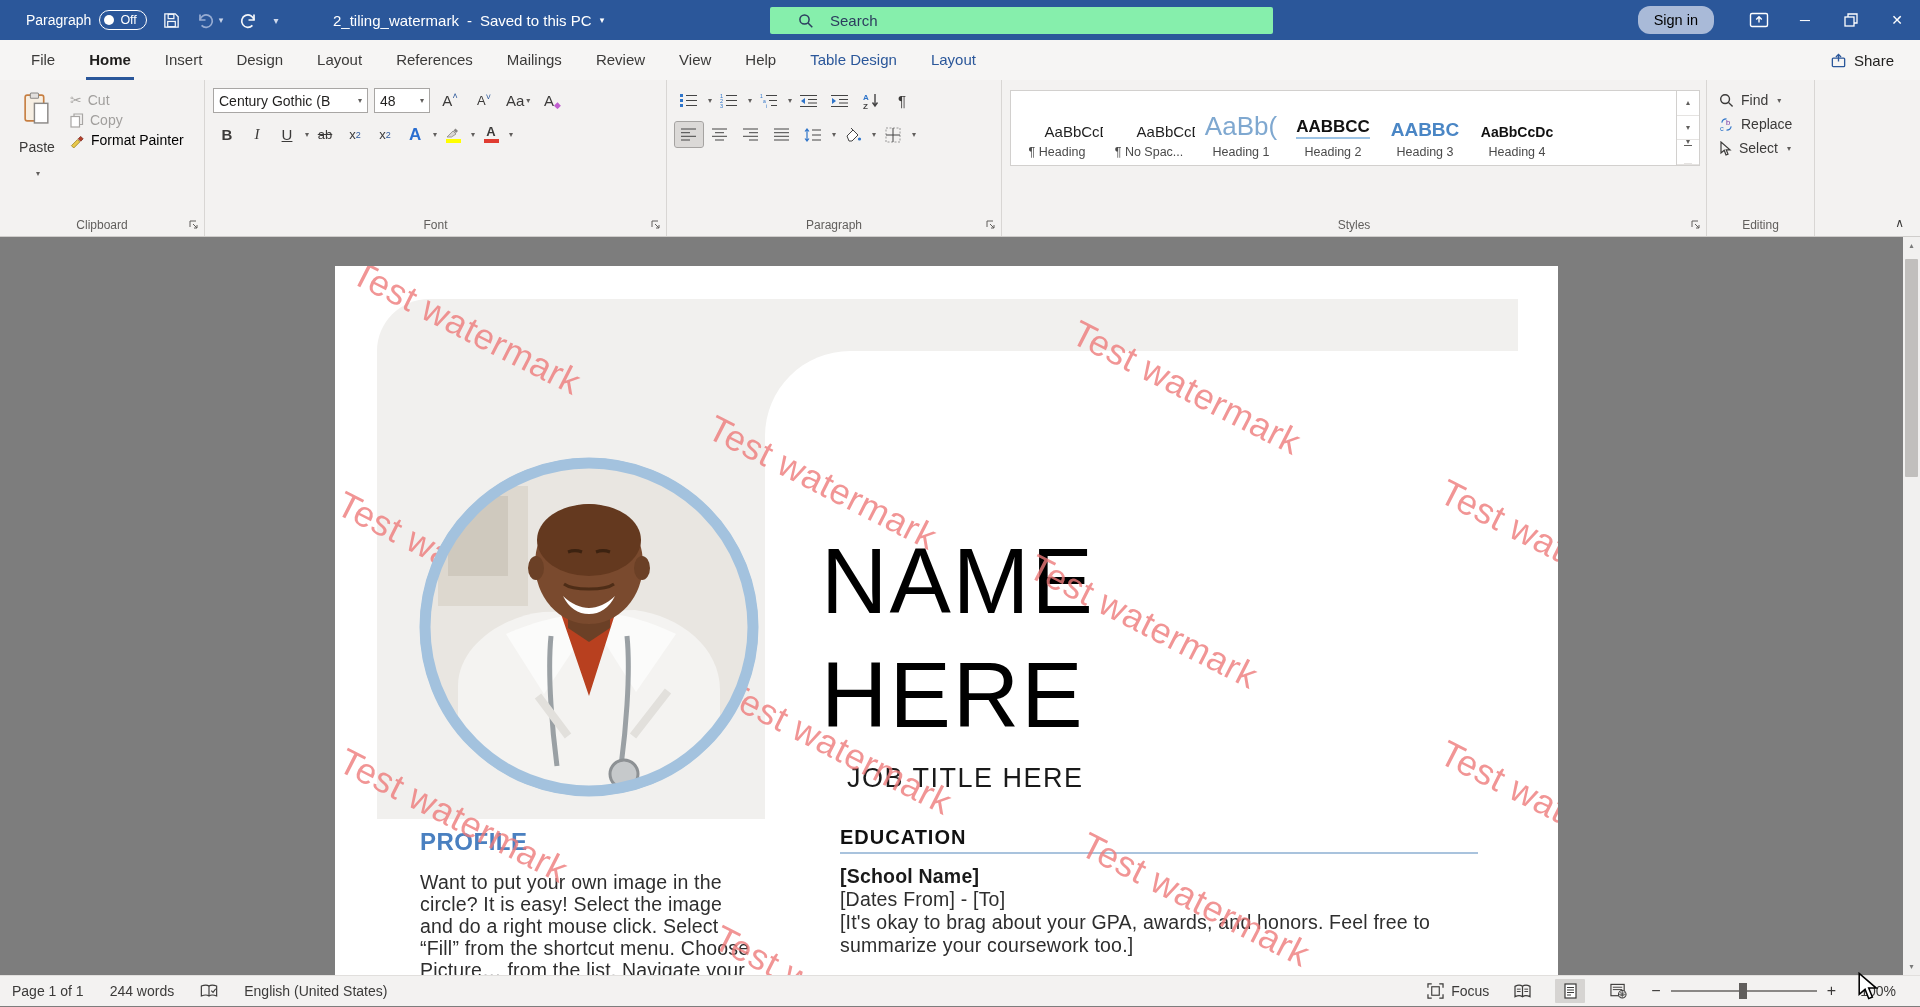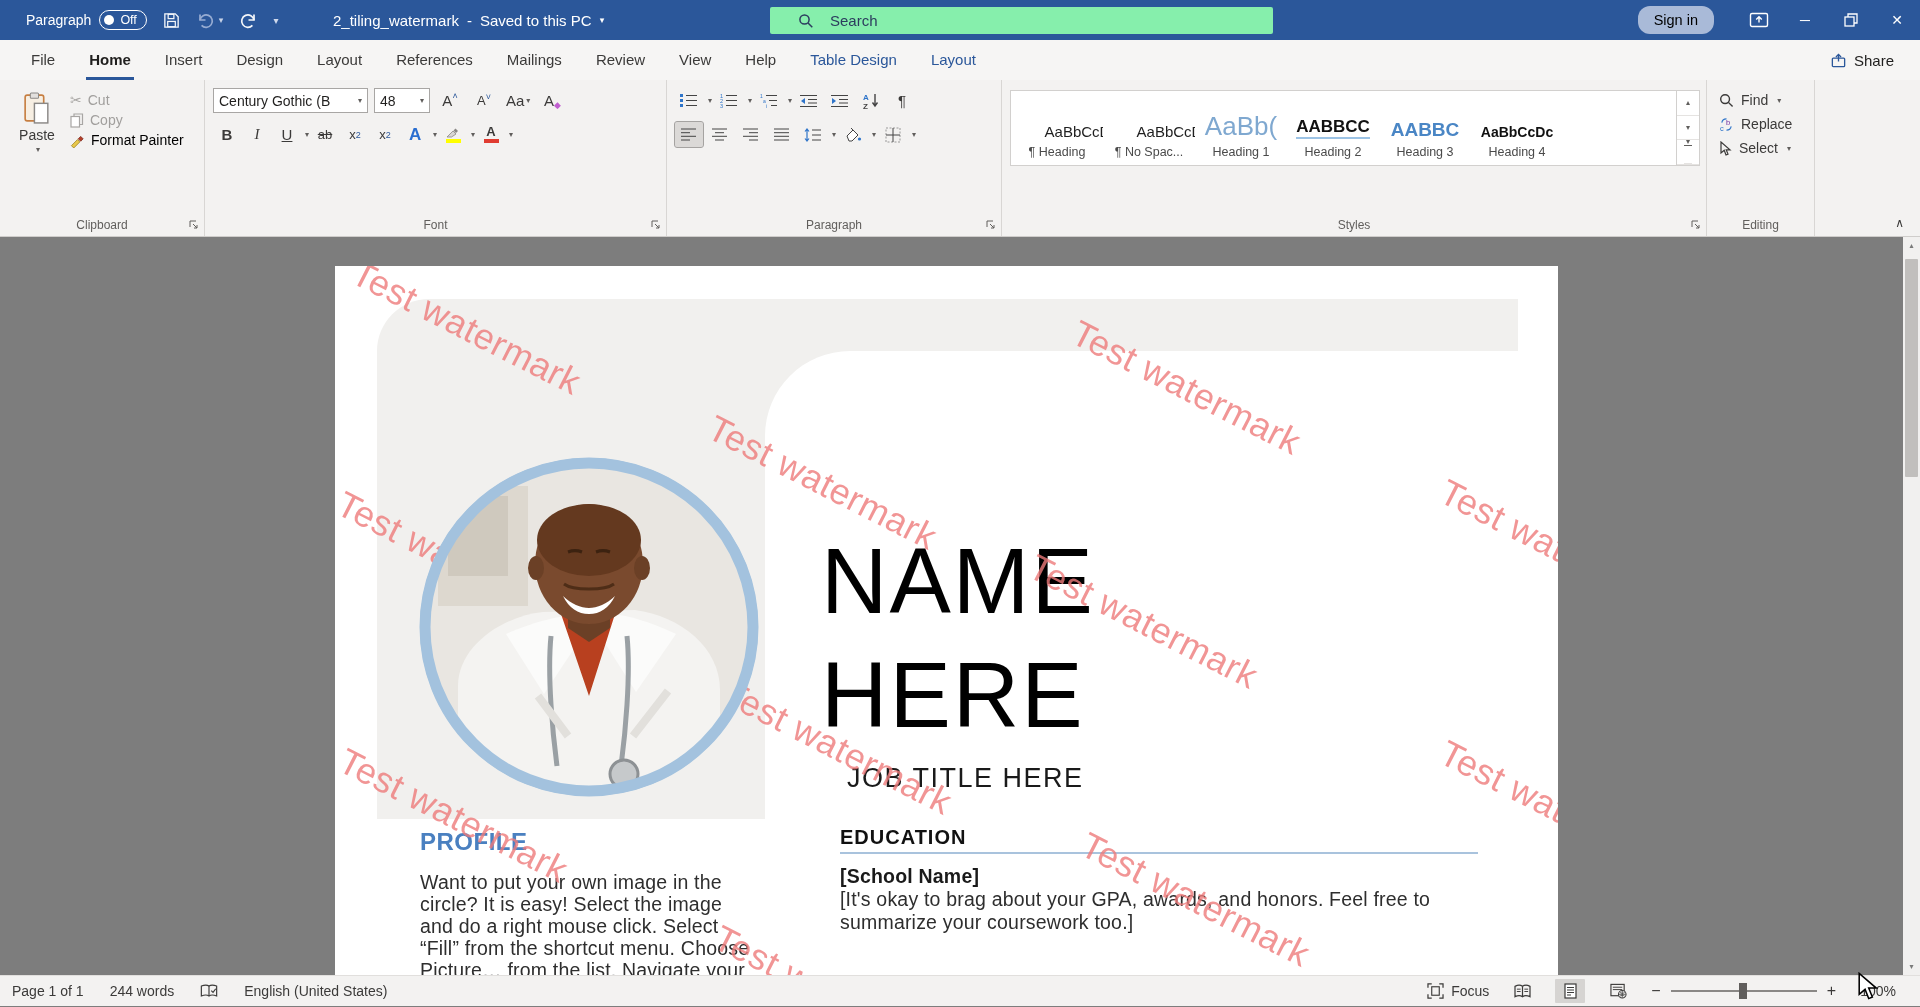--- a/index.html
+++ b/index.html
@@ -37,21 +37,21 @@
   .rgroup{position:relative;border-right:1px solid #d8d6d4;padding:8px 6px 24px 8px;box-sizing:border-box;flex:0 0 auto;}
   .rgroup-label{position:absolute;bottom:4px;left:0;right:0;text-align:center;font-size:12px;color:#605e5c;}
   .launcher{position:absolute;bottom:6px;right:5px;}
   .rrow{display:flex;align-items:center;gap:4px;}
   .btn{display:flex;align-items:center;justify-content:center;border-radius:2px;color:#3b3a39;}
   .lbtn{min-width:24px;height:25px;font-size:15px;padding:0 2px;}
   .ddbox{background:#fff;border:1px solid #a8a6a4;height:25px;display:flex;align-items:center;justify-content:space-between;padding:0 5px;font-size:14px;color:#201f1e;box-sizing:border-box;}
   .caret{font-size:8px;color:#605e5c;margin-left:2px;}
   .grayed{color:#a19f9d;}
   .clip-inner{display:flex;gap:4px;}
-  .paste-btn{width:58px;display:flex;flex-direction:column;align-items:center;gap:2px;font-size:14px;color:#3b3a39;padding-top:4px;}
+  .paste-btn{width:58px;display:flex;flex-direction:column;align-items:center;gap:14px;font-size:14px;color:#3b3a39;padding-top:4px;}
   .clip-col{display:flex;flex-direction:column;gap:4px;padding-top:4px;}
   .clip-item{display:flex;align-items:center;gap:6px;font-size:14px;}
   .colorbar{display:block;width:15px;height:4px;margin-top:1px;}
   .vletters{display:flex;flex-direction:column;align-items:center;line-height:1;}
   .styles-box{margin-top:2px;background:#fff;border:1px solid #d2d0ce;display:flex;height:74px;}
   .style-item{width:88px;display:flex;flex-direction:column;align-items:center;justify-content:flex-end;padding:5px 2px 6px;gap:6px;overflow:hidden;}
   .style-sample{white-space:nowrap;line-height:1;}
   .s-normal{font-size:15px;color:#1f1f1f;margin-left:41px;}
   .s-h1{font-size:26px;color:#7fa8d0;}
   .s-h2{font-size:17px;font-weight:700;color:#111;border-bottom:2px solid #9cc3e5;padding-bottom:2px;}
@@ -540,20 +540,21 @@
       <div class="doc-text name-block">
         <div>NAME</div>
         <div>HERE</div>
       </div>
       <div class="doc-text job-title">JOB TITLE HERE</div>
 
       <div class="doc-text edu-heading">EDUCATION</div>
       <div class="edu-line"></div>
       <div class="doc-text edu-body">
         <div class="b">[School Name]</div>
+        <div>[Dates From] - [To]</div>
         <div>[It's okay to brag about your GPA, awards, and honors. Feel free to</div>
         <div>summarize your coursework too.]</div>
       </div>
 
       <div class="doc-text profile-heading">PROFILE</div>
       <div class="doc-text profile-body">
           <div>Want to put your own image in the</div>
           <div>circle?  It is easy!  Select the image</div>
           <div>and do a right mouse click.  Select</div>
           <div>“Fill” from the shortcut menu.  Choose</div>

